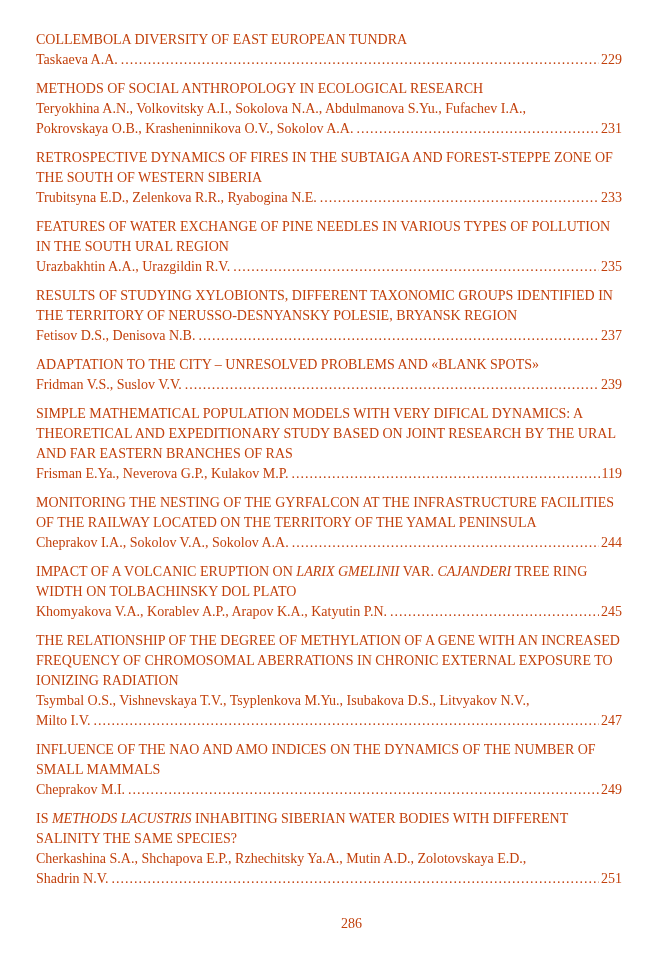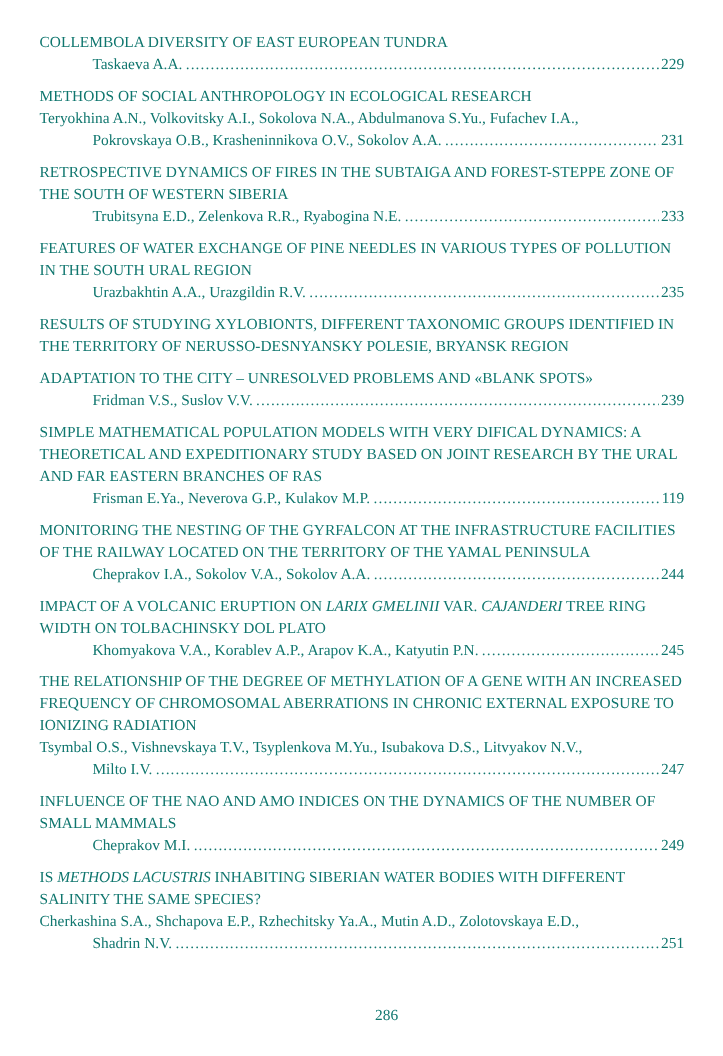--- a/index.html
+++ b/index.html
@@ -2,33 +2,33 @@
 <html><head>
 <meta charset="utf-8">
 <style>
   * { box-sizing: border-box; }
   html, body { margin: 0; padding: 0; background: #ffffff; }
   .page {
     width: 657px;
     height: 960px;
     margin: 0 auto;
     background: #ffffff;
-    color: #0f766e;
+    color: #c2410c;
     font-family: "Liberation Serif", "DejaVu Serif", serif;
     font-size: 14px;
     line-height: 20px;
     padding: 30px 35px 0 36px;
     position: relative;
     overflow: hidden;
   }
   .entry { margin-bottom: 9px; }
   .title { text-align: left; }
   .italic { font-style: italic; }
   .authors-line { }
-  .authors-line.last { display: flex; align-items: flex-end; margin-left: 48px; }
+  .authors-line.last { display: flex; align-items: flex-end; }
   .authors-text { flex: 0 0 auto; white-space: nowrap; }
   .dots {
     flex: 1 1 auto;
     overflow: hidden;
     white-space: nowrap;
     margin: 0 1px 0 3px;
     letter-spacing: 1px;
   }
   .dots::after {
     content: "..........................................................................................................................................................................................................................................................";
@@ -75,20 +75,25 @@
       <div class="entry">
         <div class="title"><span>FEATURES OF WATER EXCHANGE OF PINE NEEDLES IN VARIOUS TYPES OF POLLUTION IN THE SOUTH URAL REGION</span></div>
         <div class="authors-line last">
           <span class="authors-text">Urazbakhtin A.A., Urazgildin R.V.</span>
           <span class="dots"></span>
           <span class="pagenum">235</span>
         </div>
       </div>
       <div class="entry">
         <div class="title"><span>RESULTS OF STUDYING XYLOBIONTS, DIFFERENT TAXONOMIC GROUPS IDENTIFIED IN THE TERRITORY OF NERUSSO-DESNYANSKY POLESIE, BRYANSK REGION</span></div>
+        <div class="authors-line last">
+          <span class="authors-text">Fetisov D.S., Denisova N.B.</span>
+          <span class="dots"></span>
+          <span class="pagenum">237</span>
+        </div>
       </div>
       <div class="entry">
         <div class="title"><span>ADAPTATION TO THE CITY – UNRESOLVED PROBLEMS AND «BLANK SPOTS»</span></div>
         <div class="authors-line last">
           <span class="authors-text">Fridman V.S., Suslov V.V.</span>
           <span class="dots"></span>
           <span class="pagenum">239</span>
         </div>
       </div>
       <div class="entry">

